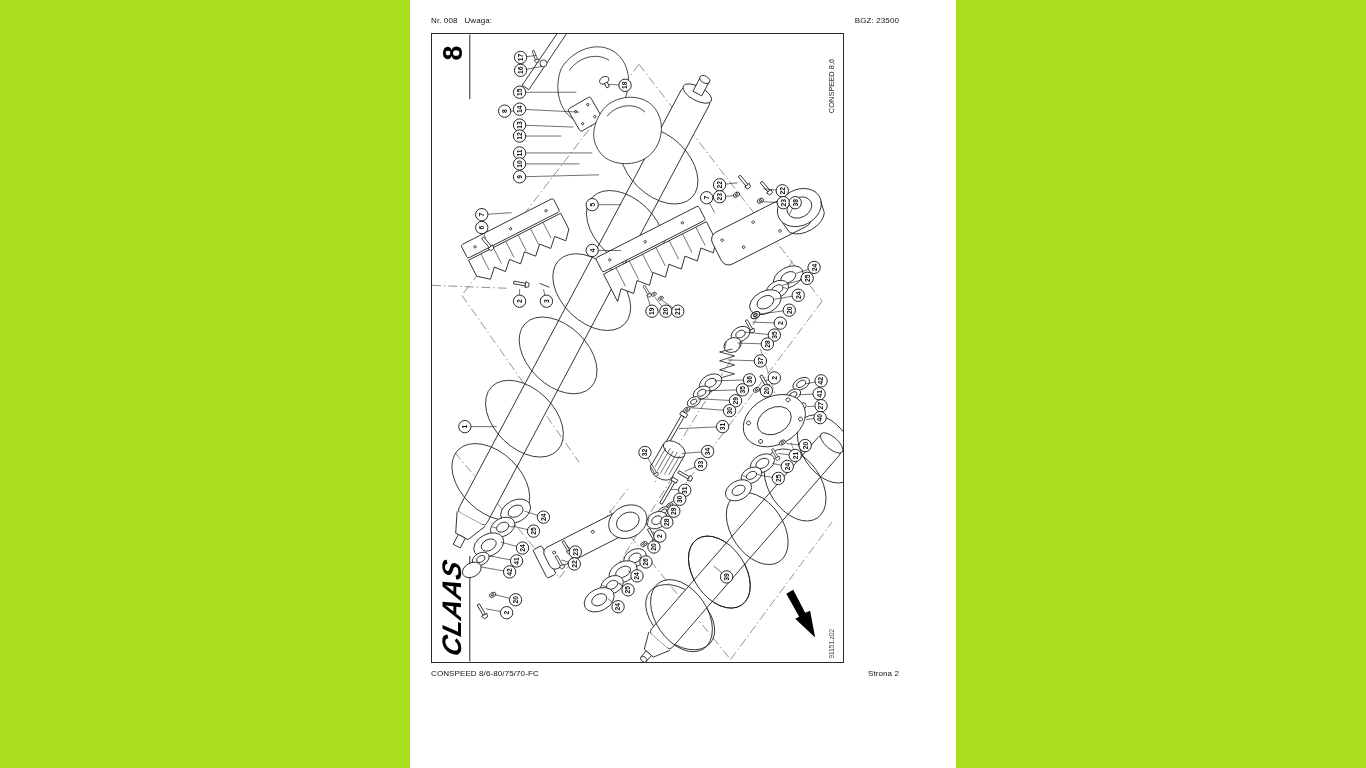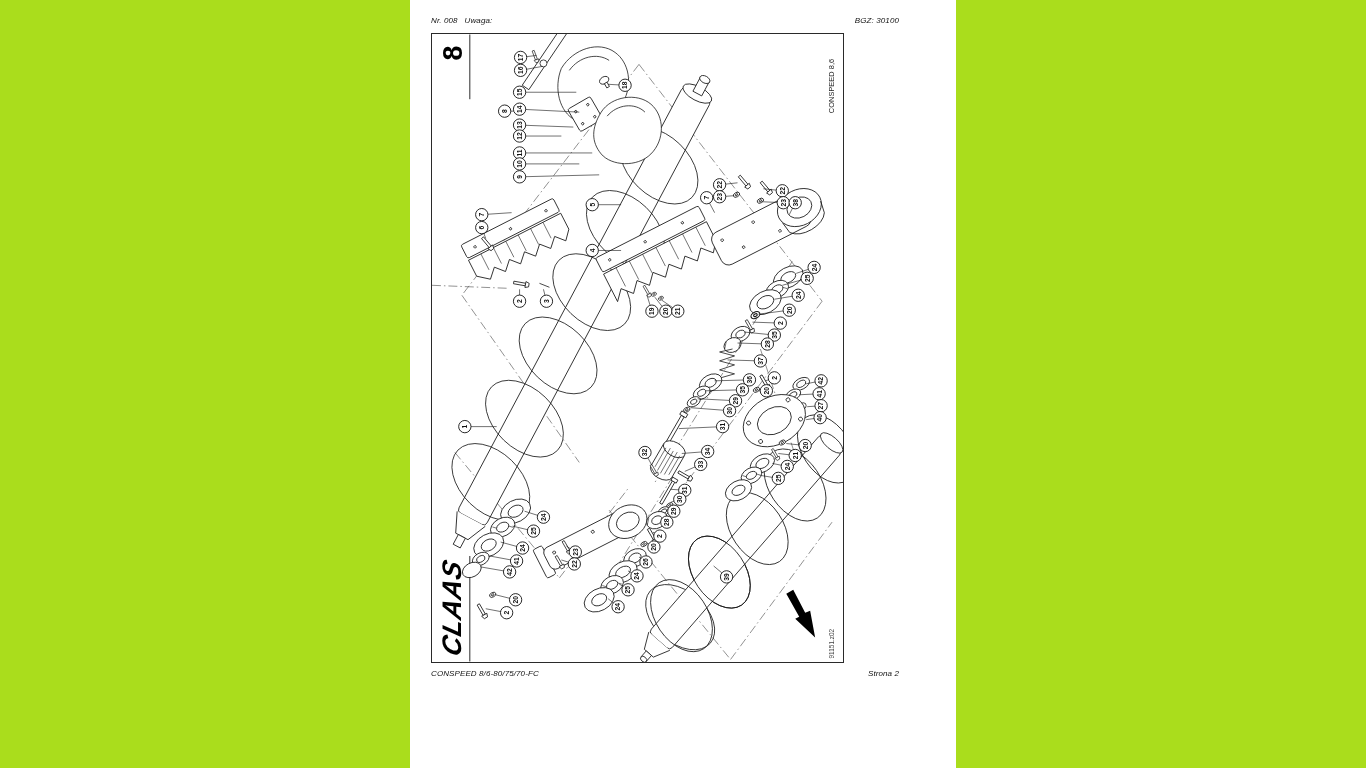--- a/index.html
+++ b/index.html
@@ -8,21 +8,21 @@
     background:#aadd1c;
     font-family:"Liberation Sans",sans-serif;
   }
   .page{
     position:absolute;left:410px;top:0;width:546px;height:768px;
     background:#ffffff;
   }
   .hdr,.ftr{
     position:absolute;left:21px;width:468px;
     display:flex;justify-content:space-between;
-    font-size:8px;color:#111;white-space:pre;letter-spacing:0.1px;font-style:italic;
+    font-size:8px;color:#111;white-space:pre;letter-spacing:0.1px;
   }
   .hdr{top:16px}
   .ftr{top:669px}
   .box{
     position:absolute;left:21px;top:33px;width:413px;height:630px;
     border:1px solid #2a2a2a;box-sizing:border-box;background:#fff;
   }
   .box svg{display:block;width:100%;height:100%}
   
   .w{stroke:#1a1a1a;stroke-width:0.8;fill:#fff}
@@ -37,21 +37,21 @@
   .sidelabel{font-family:"Liberation Sans",sans-serif;font-size:7.5px;fill:#222}
   .drawcode{font-family:"Liberation Sans",sans-serif;font-size:6.5px;fill:#444}
   .logo{font-family:"Liberation Sans",sans-serif;font-size:27px;font-weight:bold;font-style:italic;fill:#000;letter-spacing:0.5px}
 </style>
 </head>
 <body style="background: rgb(170, 221, 28);">
 
 <div class="page">
   <div class="hdr">
     <span>Nr. 008   Uwaga:</span>
-    <span>BGZ: 30100</span>
+    <span>BGZ: 23500</span>
   </div>
 
   <div class="box">
     <svg viewBox="0 0 413 630" xmlns="http://www.w3.org/2000/svg">
       <defs>
         <g id="bolt">
           <rect x="-1.3" y="-7" width="2.6" height="12" class="w"></rect>
           <path d="M-3,-7 h6 l-1.2,-3.5 h-3.6 z" class="w"></path>
         </g>
         <g id="washer">

